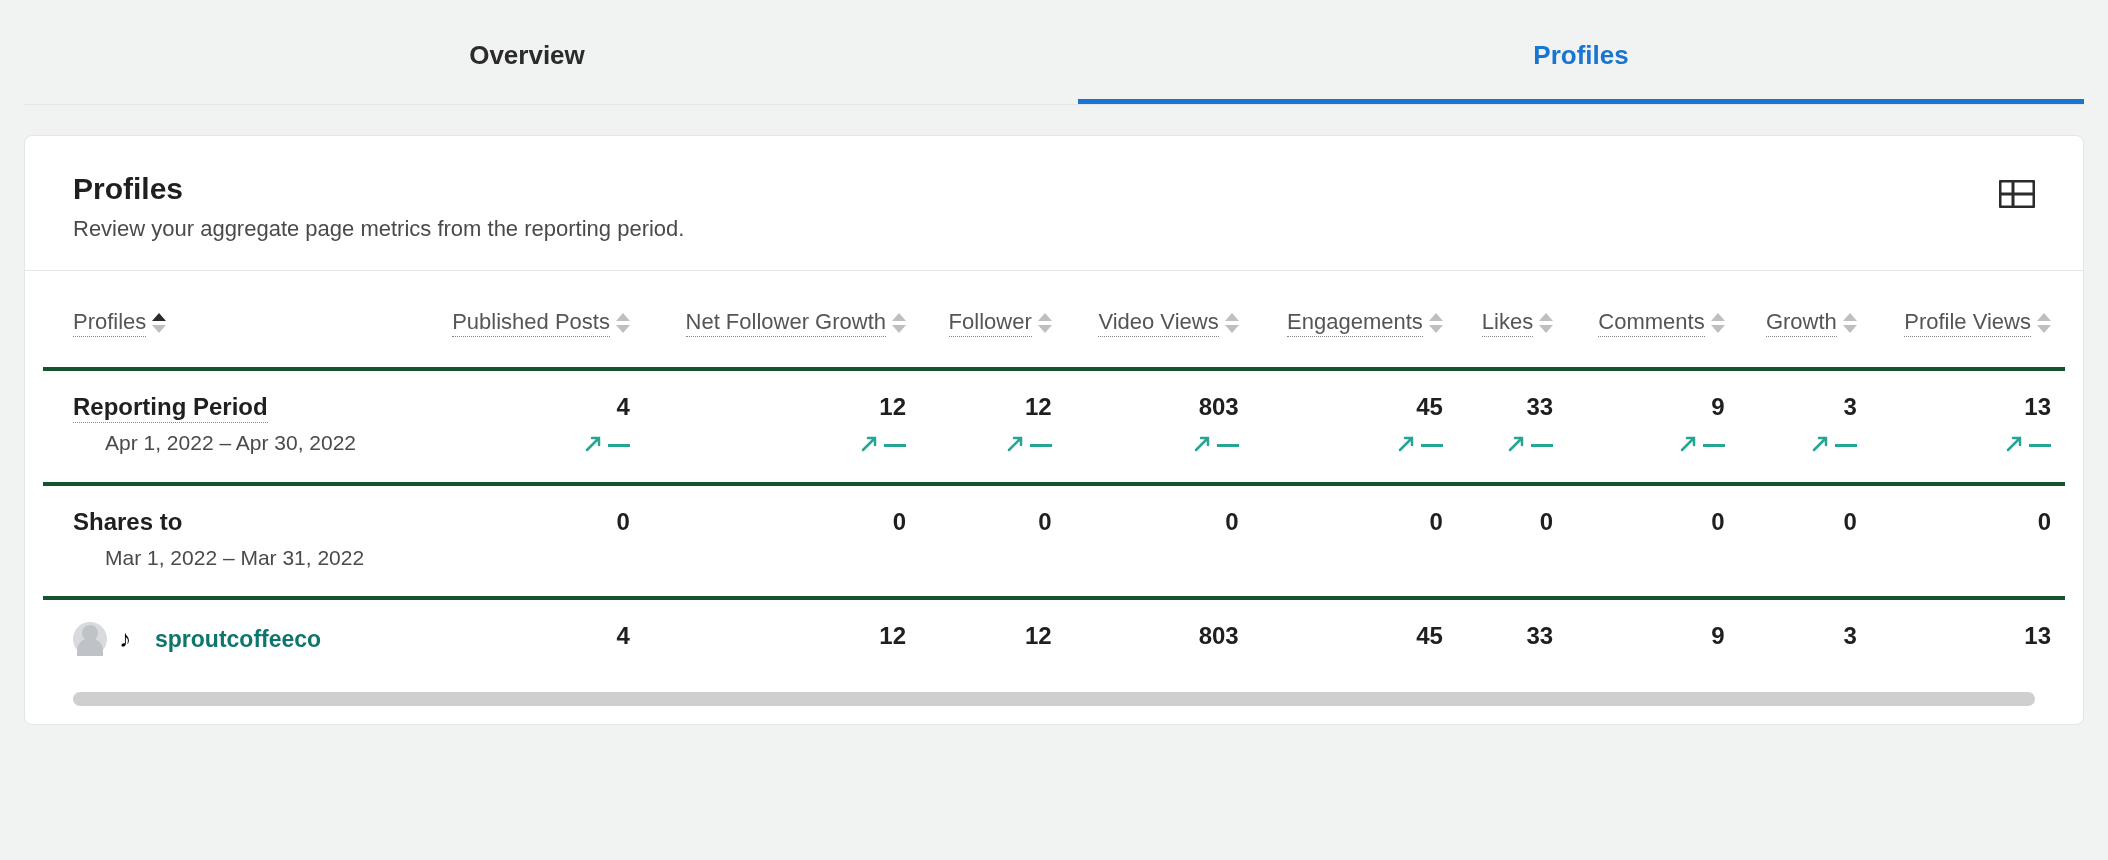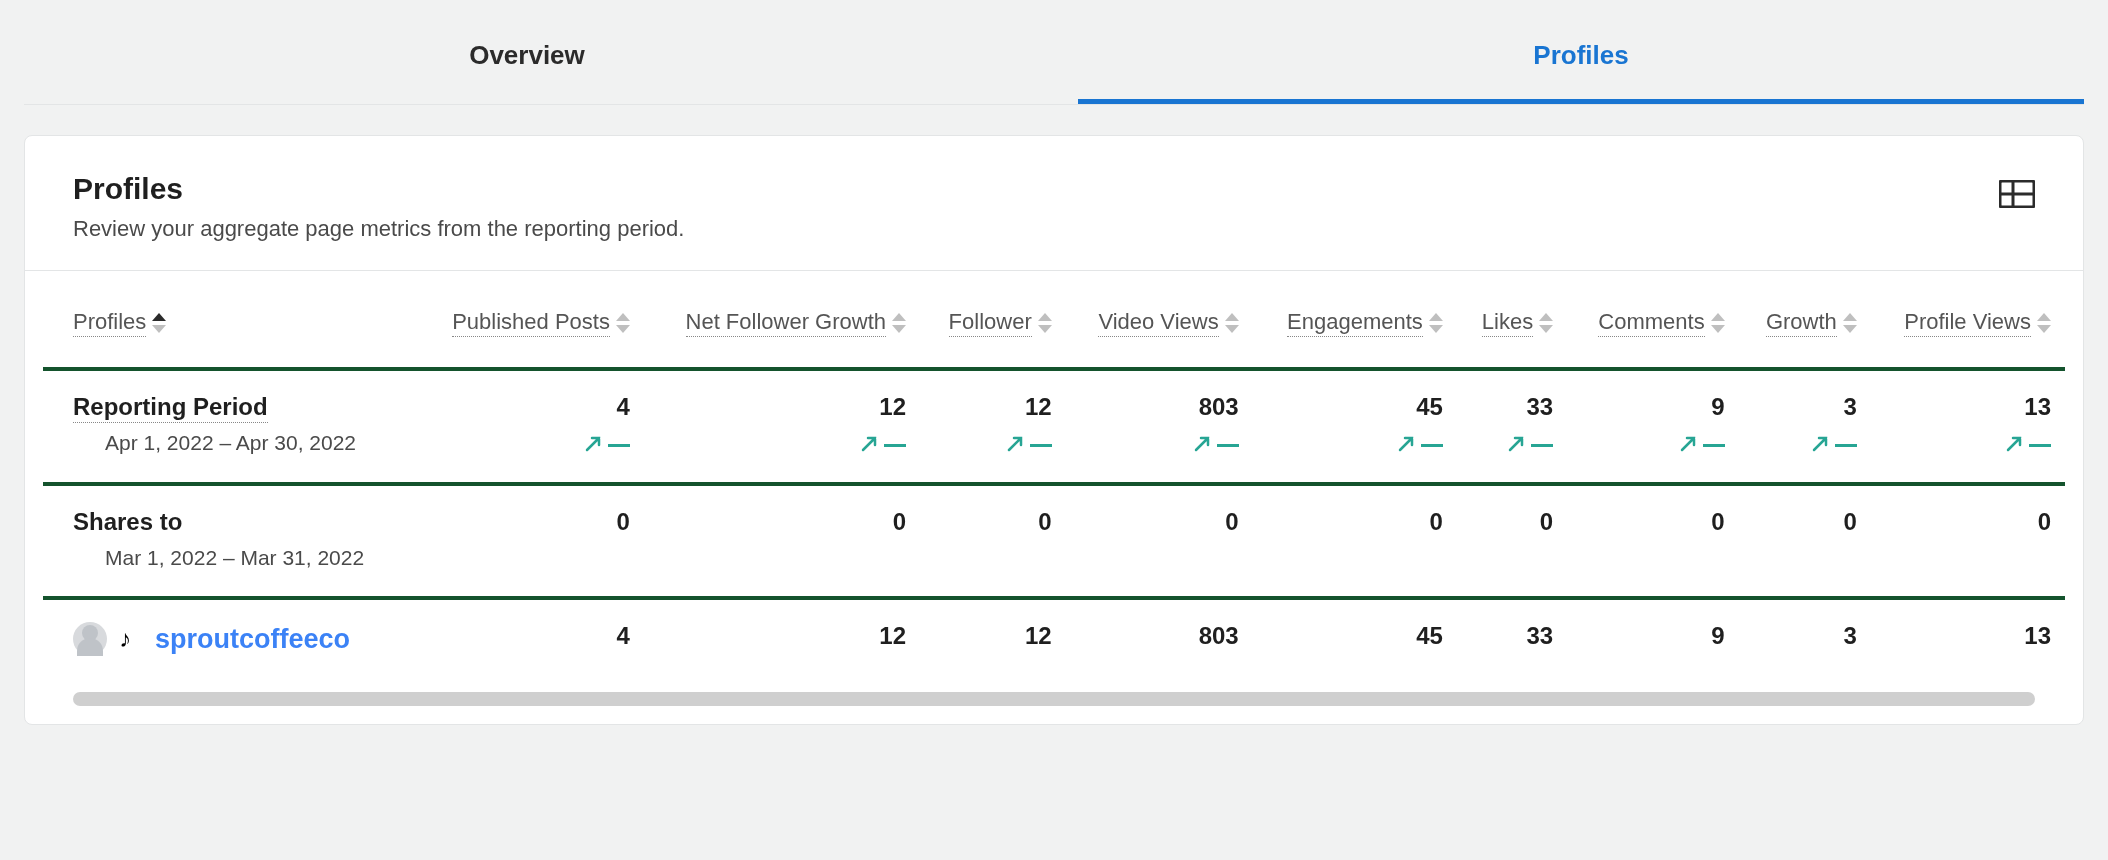--- a/index.html
+++ b/index.html
@@ -195,23 +195,23 @@
   .platform-icon {
     width: 24px;
     height: 24px;
     display: inline-block;
     font-size: 24px;
     font-weight: 700;
     color: #000;
     line-height: 24px;
   }
   .profile-name {
-    font-size: 27px;
+    font-size: 23px;
     font-weight: 800;
-    color: #3b82f6;
+    color: #0f766e;
   }
 
   .scroll-indicator {
     height: 14px;
     background: #cfcfcf;
     border-radius: 7px;
     margin: 10px 30px 0 30px;
   }
 </style>
 </head>

